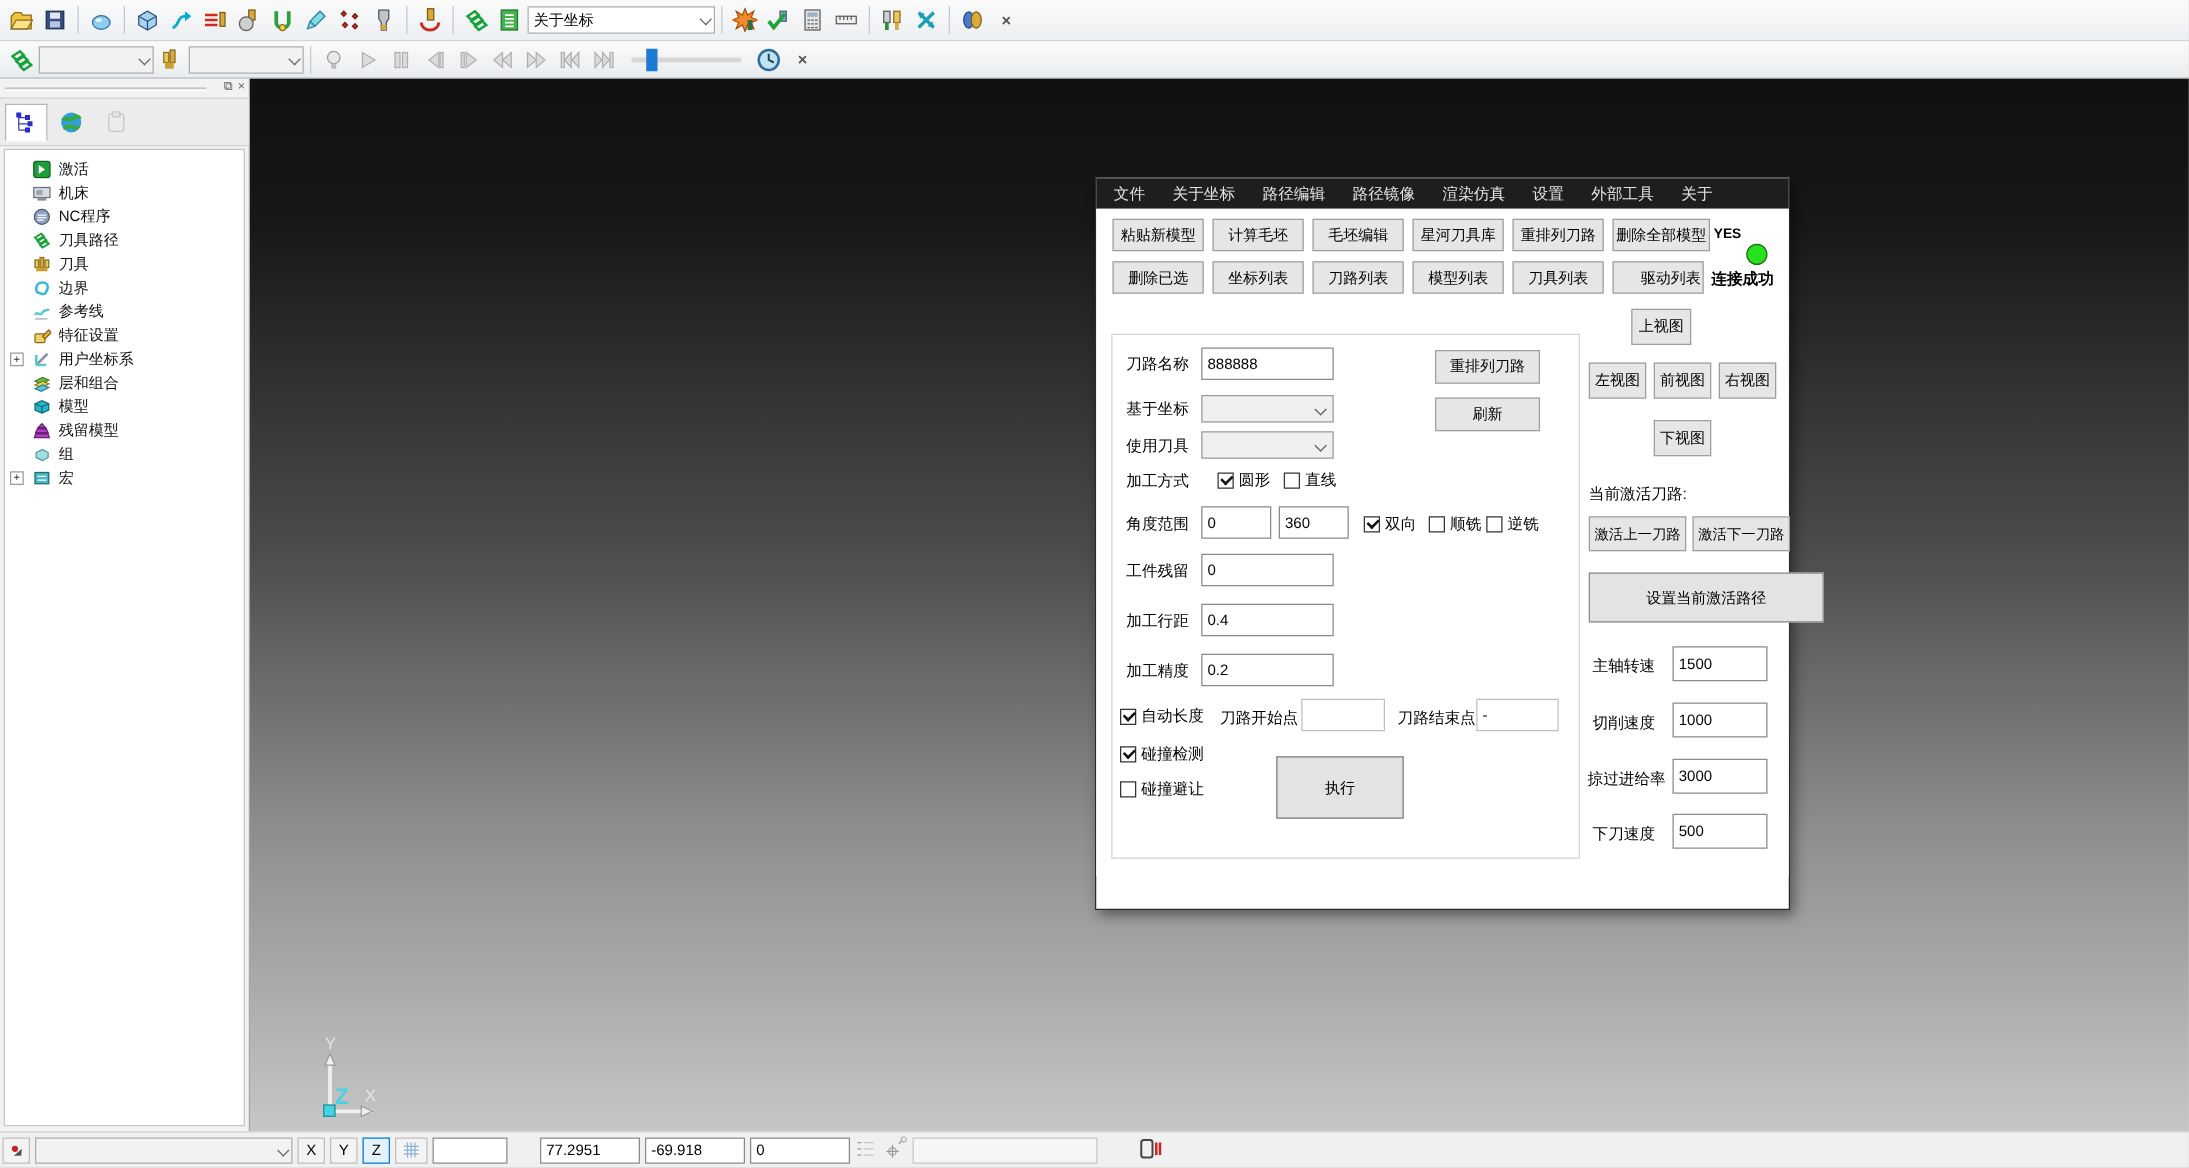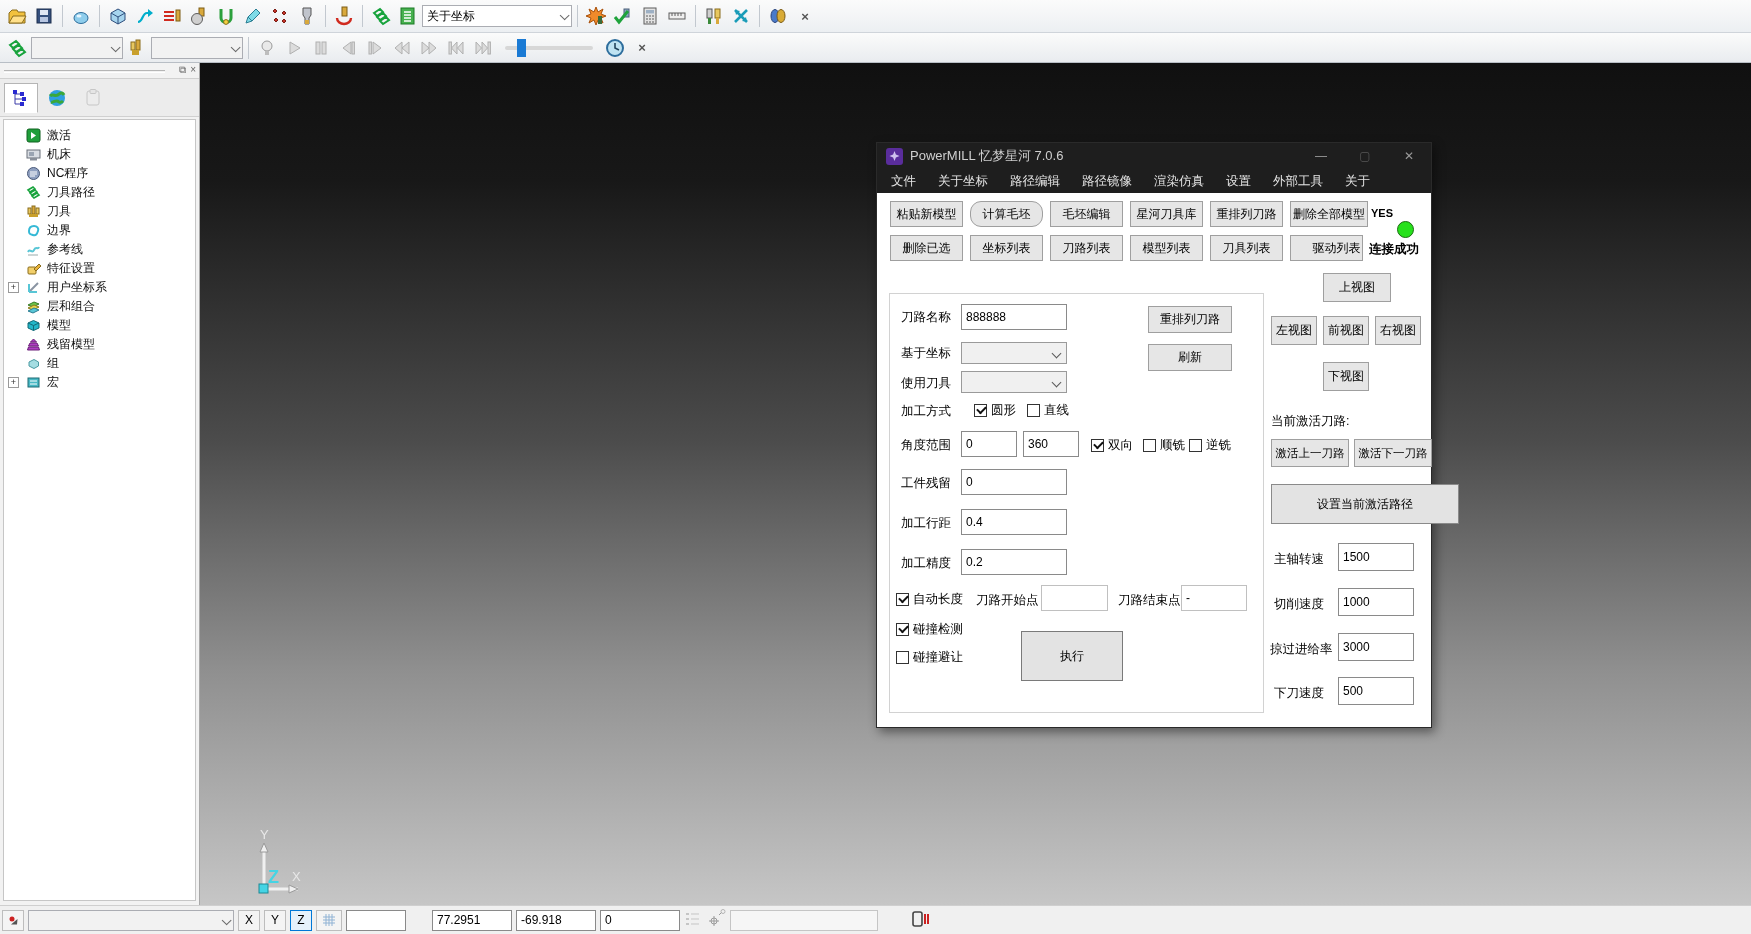--- a/index.html
+++ b/index.html
@@ -475,46 +475,34 @@
     <path d="M38 64V26" stroke="#f0f0f0" stroke-width="3"></path>
     <path d="M38 18l-4 9h8z" fill="#f0f0f0" stroke="#9a9a9a"></path>
     <path d="M38 64h34" stroke="#f0f0f0" stroke-width="3"></path>
     <path d="M72 64l-9-4v8z" fill="#f0f0f0" stroke="#9a9a9a"></path>
     <text x="66" y="56" fill="#e8e8e8" font-size="13">X</text>
     <text x="42" y="58" fill="#45d4e4" font-size="18" font-weight="bold">Z</text>
     <rect x="33" y="59" width="9" height="9" fill="#45d4e4" stroke="#1d8a96"></rect>
   </svg>
 
   <div id="dialog" style="left:676px; top:79px;">
-    <div id="dlg-title">
-      <svg width="17" height="17">
-          <rect width="17" height="17" rx="3" fill="#5a2d9c"></rect>
-          <path d="M8.5 3l1.4 3.6L13.5 8l-3.6 1.4L8.5 13 7.1 9.4 3.5 8l3.6-1.4z" fill="#cfc0ee"></path>
-        </svg>
-      <span class="ttext">PowerMILL 忆梦星河  7.0.6</span>
-      <div id="dlg-winctl">
-        <span>—</span>
-        <span style="opacity:.45;">▢</span>
-        <span>✕</span>
-      </div>
-    </div>
     <div id="dlg-menu">
       <span>文件</span>
       <span>关于坐标</span>
       <span>路径编辑</span>
       <span>路径镜像</span>
       <span>渲染仿真</span>
       <span>设置</span>
       <span>外部工具</span>
       <span>关于</span>
     </div>
     <div id="dlg-body">
 
       <button class="wbtn row-btn" style="left:13px;top:8px;">粘贴新模型</button>
-      <button class="wbtn row-btn" style="left:93px;top:8px;border-radius:11px;">计算毛坯</button>
+      <button class="wbtn row-btn" style="left:93px;top:8px;">计算毛坯</button>
       <button class="wbtn row-btn" style="left:173px;top:8px;">毛坯编辑</button>
       <button class="wbtn row-btn" style="left:253px;top:8px;">星河刀具库</button>
       <button class="wbtn row-btn" style="left:333px;top:8px;">重排列刀路</button>
       <button class="wbtn" style="left:413px;top:8px;width:78px;height:26px;">删除全部模型</button>
       <span class="flabel magenta" style="left:494px;top:14px;font-size:11px;">YES</span>
       <span id="led"></span>
 
       <button class="wbtn row-btn" style="left:13px;top:42px;">删除已选</button>
       <button class="wbtn row-btn" style="left:93px;top:42px;">坐标列表</button>
       <button class="wbtn row-btn" style="left:173px;top:42px;">刀路列表</button>
@@ -587,21 +575,21 @@
       <label class="cb checked" style="left:19px;top:428px;">
           <span class="cbbox"></span>
           <span>碰撞检测</span>
         </label>
       <label class="cb" style="left:19px;top:456px;">
           <span class="cbbox"></span>
           <span>碰撞避让</span>
         </label>
       <button class="wbtn" id="exec-btn">执行</button>
 
-      <button class="wbtn" style="left:446px;top:80px;width:68px;height:29px;">上视图</button>
+      <button class="wbtn" style="left:428px;top:80px;width:48px;height:29px;">上视图</button>
       <button class="wbtn" style="left:394px;top:123px;width:46px;height:29px;">左视图</button>
       <button class="wbtn" style="left:446px;top:123px;width:46px;height:29px;">前视图</button>
       <button class="wbtn" style="left:498px;top:123px;width:46px;height:29px;">右视图</button>
       <button class="wbtn" style="left:446px;top:169px;width:46px;height:29px;">下视图</button>
 
       <span class="flabel" style="left:394px;top:220px;">当前激活刀路:</span>
       <button class="wbtn" style="left:394px;top:246px;width:78px;height:28px;font-size:11.5px;">激活上一刀路</button>
       <button class="wbtn" style="left:477px;top:246px;width:78px;height:28px;font-size:11.5px;">激活下一刀路</button>
       <button class="wbtn" id="setactive-btn">设置当前激活路径</button>
 

